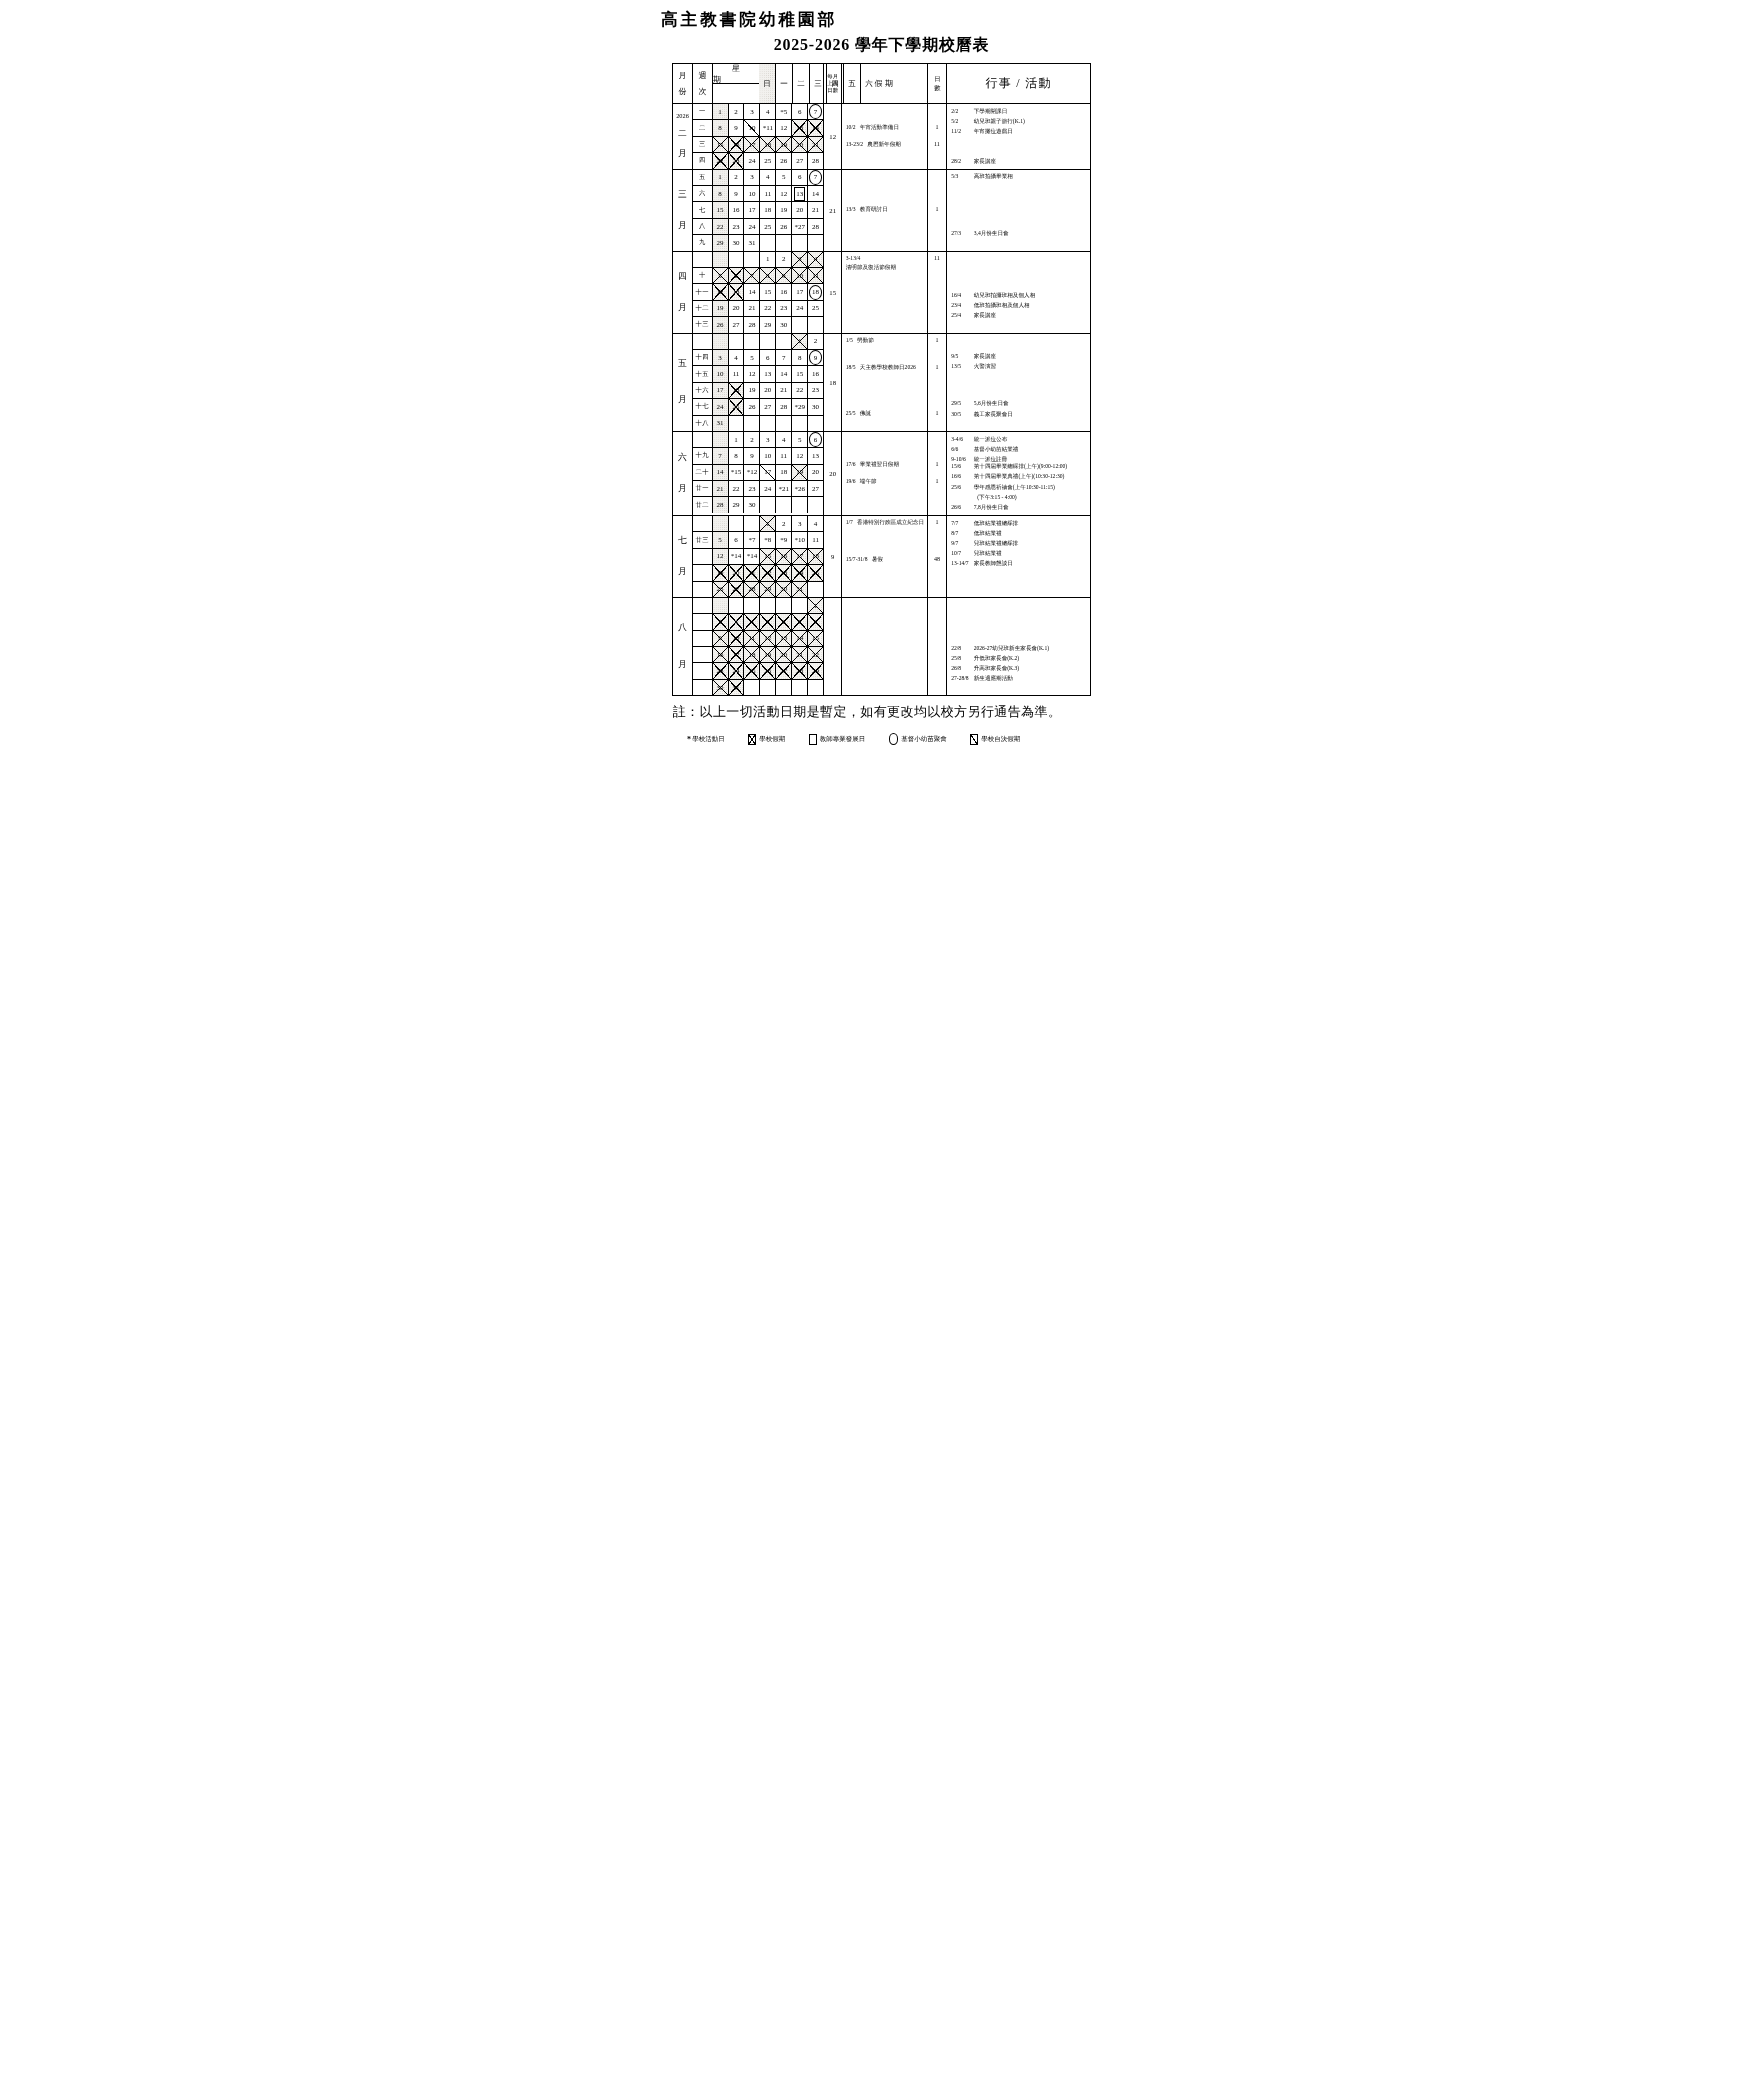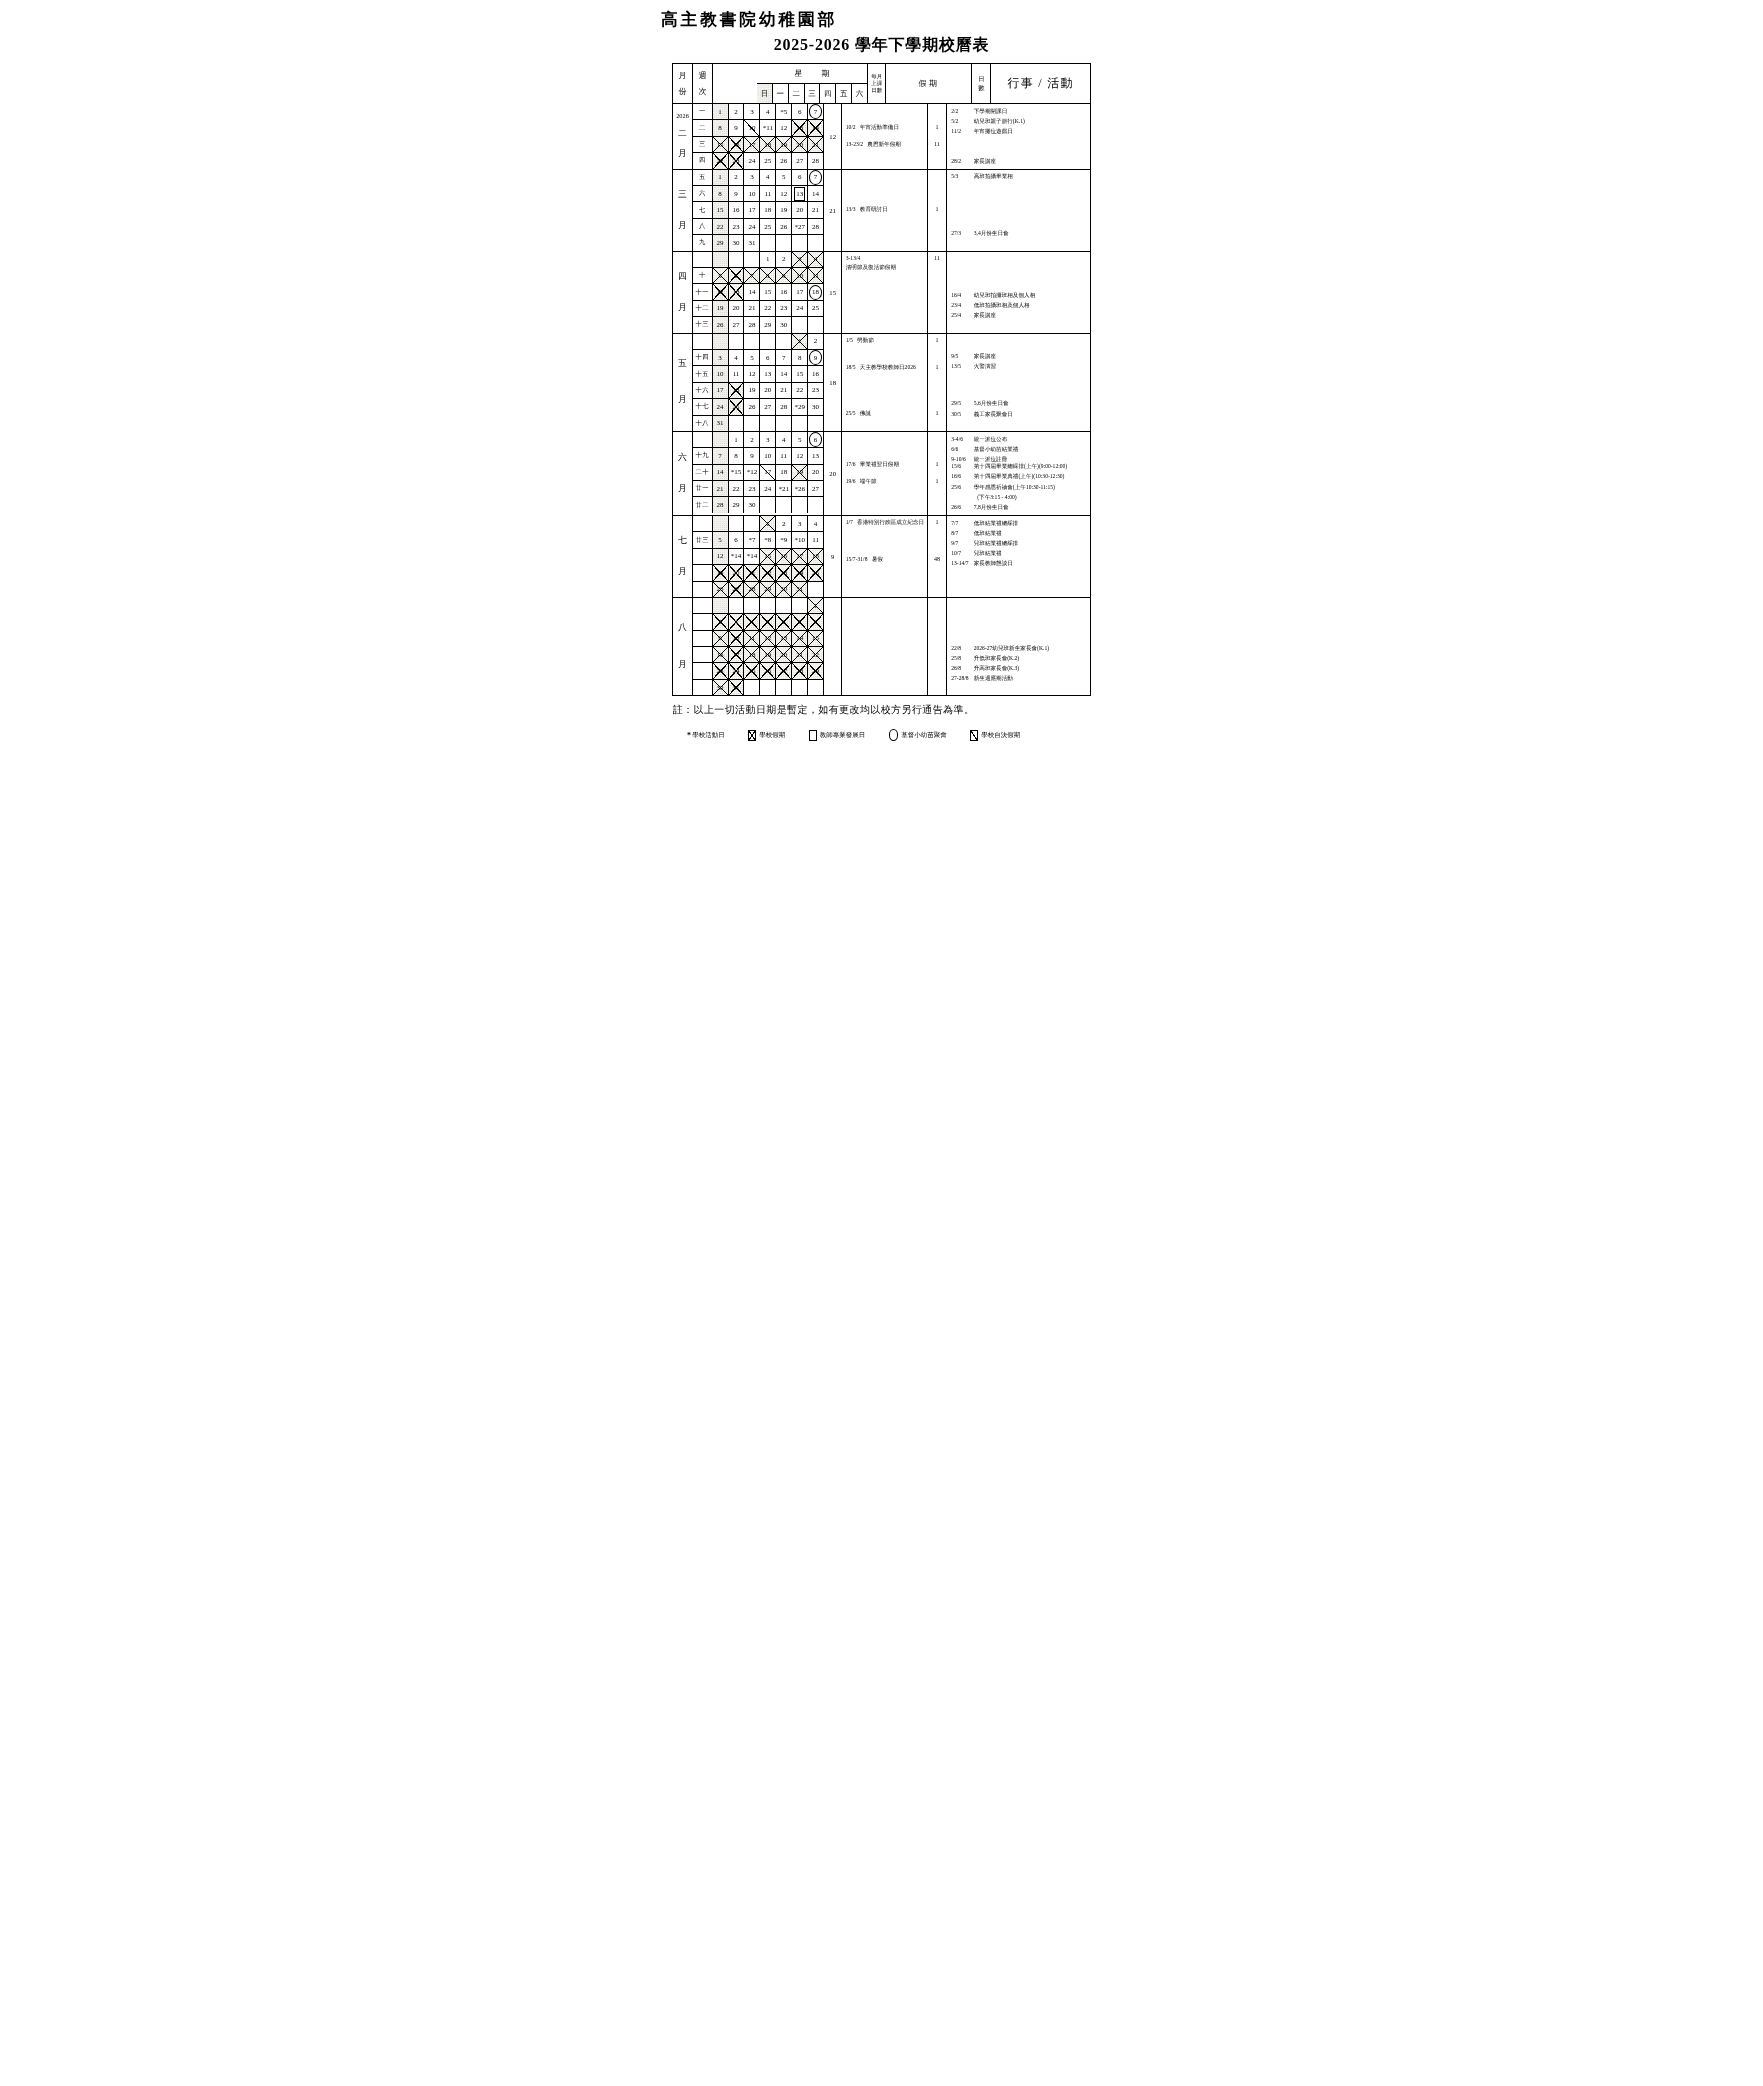--- a/index.html
+++ b/index.html
@@ -7,21 +7,21 @@
   .page{width:441px;margin:0 auto;padding:8.3px 0 10px;position:relative;}
   .title1{text-align:left;font-size:16.7px;font-weight:bold;letter-spacing:2.9px;}
   .title2{text-align:center;font-size:16px;font-weight:bold;letter-spacing:0.8px;margin-top:3.3px;}
   .cal{width:419px;margin:7.5px auto 0;border:1.3px solid #000;box-sizing:border-box;}
   .cell{border-right:0.4px solid #000;box-sizing:border-box;}
   
   .hdr{display:flex;border-bottom:1px solid #000;height:39px;align-items:stretch;}
   .c-month{width:20px;display:flex;flex-direction:column;justify-content:space-evenly;align-items:center;}
   .c-wlabel{width:20px;display:flex;flex-direction:column;justify-content:space-evenly;align-items:center;}
   .hdr .c-month,.hdr .c-wlabel{font-size:8px;}
-  .c-days-block{width:111px;display:flex;flex-direction:column;margin-left:44px;}
+  .c-days-block{width:111px;display:flex;flex-direction:row;}
   .weekday-band{height:19px;border-bottom:0.8px solid #000;display:flex;align-items:center;justify-content:center;
     font-size:8px;letter-spacing:19px;text-indent:19px;}
   .dayname-row{display:flex;flex:1;}
   .dayname{width:16px;border-right:0.4px solid #000;display:flex;align-items:center;justify-content:center;font-size:7.5px;}
   .dayname:last-child{border-right:none;}
   .c-count{width:18.4px;display:flex;flex-direction:column;justify-content:center;align-items:center;}
   .hdr .c-count{font-size:5.4px;line-height:1.35;}
   .c-holtext{width:86px;display:flex;align-items:center;justify-content:center;font-size:8px;letter-spacing:2.5px;}
   .c-holdays{width:19px;display:flex;flex-direction:column;justify-content:center;align-items:center;font-size:6.3px;line-height:1.3;}
   .c-events{flex:1;border-right:none;display:flex;align-items:center;justify-content:center;}
@@ -66,21 +66,21 @@
   .c-ev{flex:1;border-right:none;display:flex;flex-direction:column;padding:3.8px 2.5px 3.8px 3.8px;}
   .egrp{display:flex;flex-direction:column;gap:2.9px;}
   .egrp.top{}
   .egrp.middle{margin-top:auto;margin-bottom:auto;}
   .egrp.bottom{margin-top:auto;}
   .egrp.lower{margin-top:auto;margin-bottom:9.2px;}
   .ev-row{display:flex;font-size:5.6px;line-height:1.3;}
   .ev-date{flex:none;width:22.5px;}
   .ev-cont .ev-text{padding-left:26px;}
   
-  .note{margin:6.7px 0 0 11.7px;font-size:10px;letter-spacing:0.4px;}
+  .note{margin:6.7px 0 0 11.7px;font-size:13px;letter-spacing:0.4px;}
   .legend{display:flex;align-items:center;margin:12.5px 0 0 26px;gap:23.4px;font-size:6.5px;}
   .lg{display:flex;align-items:center;gap:2.9px;}
   .lg-sym{width:8.3px;height:11px;border:0.8px solid #000;flex:none;box-sizing:border-box;position:relative;}
   .lg-sym.asterisk{border:none;width:auto;height:auto;font-size:8px;font-weight:bold;margin-right:-1.7px;}
   .lg-sym.xbox{background-image:
       linear-gradient(to top right,transparent calc(50% - 0.5px),#000 calc(50% - 0.5px),#000 calc(50% + 0.5px),transparent calc(50% + 0.5px)),
       linear-gradient(to bottom right,transparent calc(50% - 0.5px),#000 calc(50% - 0.5px),#000 calc(50% + 0.5px),transparent calc(50% + 0.5px)),
       radial-gradient(#cfccc6 0.3px,transparent 0.4px);
     background-size:100% 100%,100% 100%,1.7px 1.7px;}
   .lg-sym.circle{border-radius:50%;width:9.6px;height:11.7px;border-width:0.8px;}

